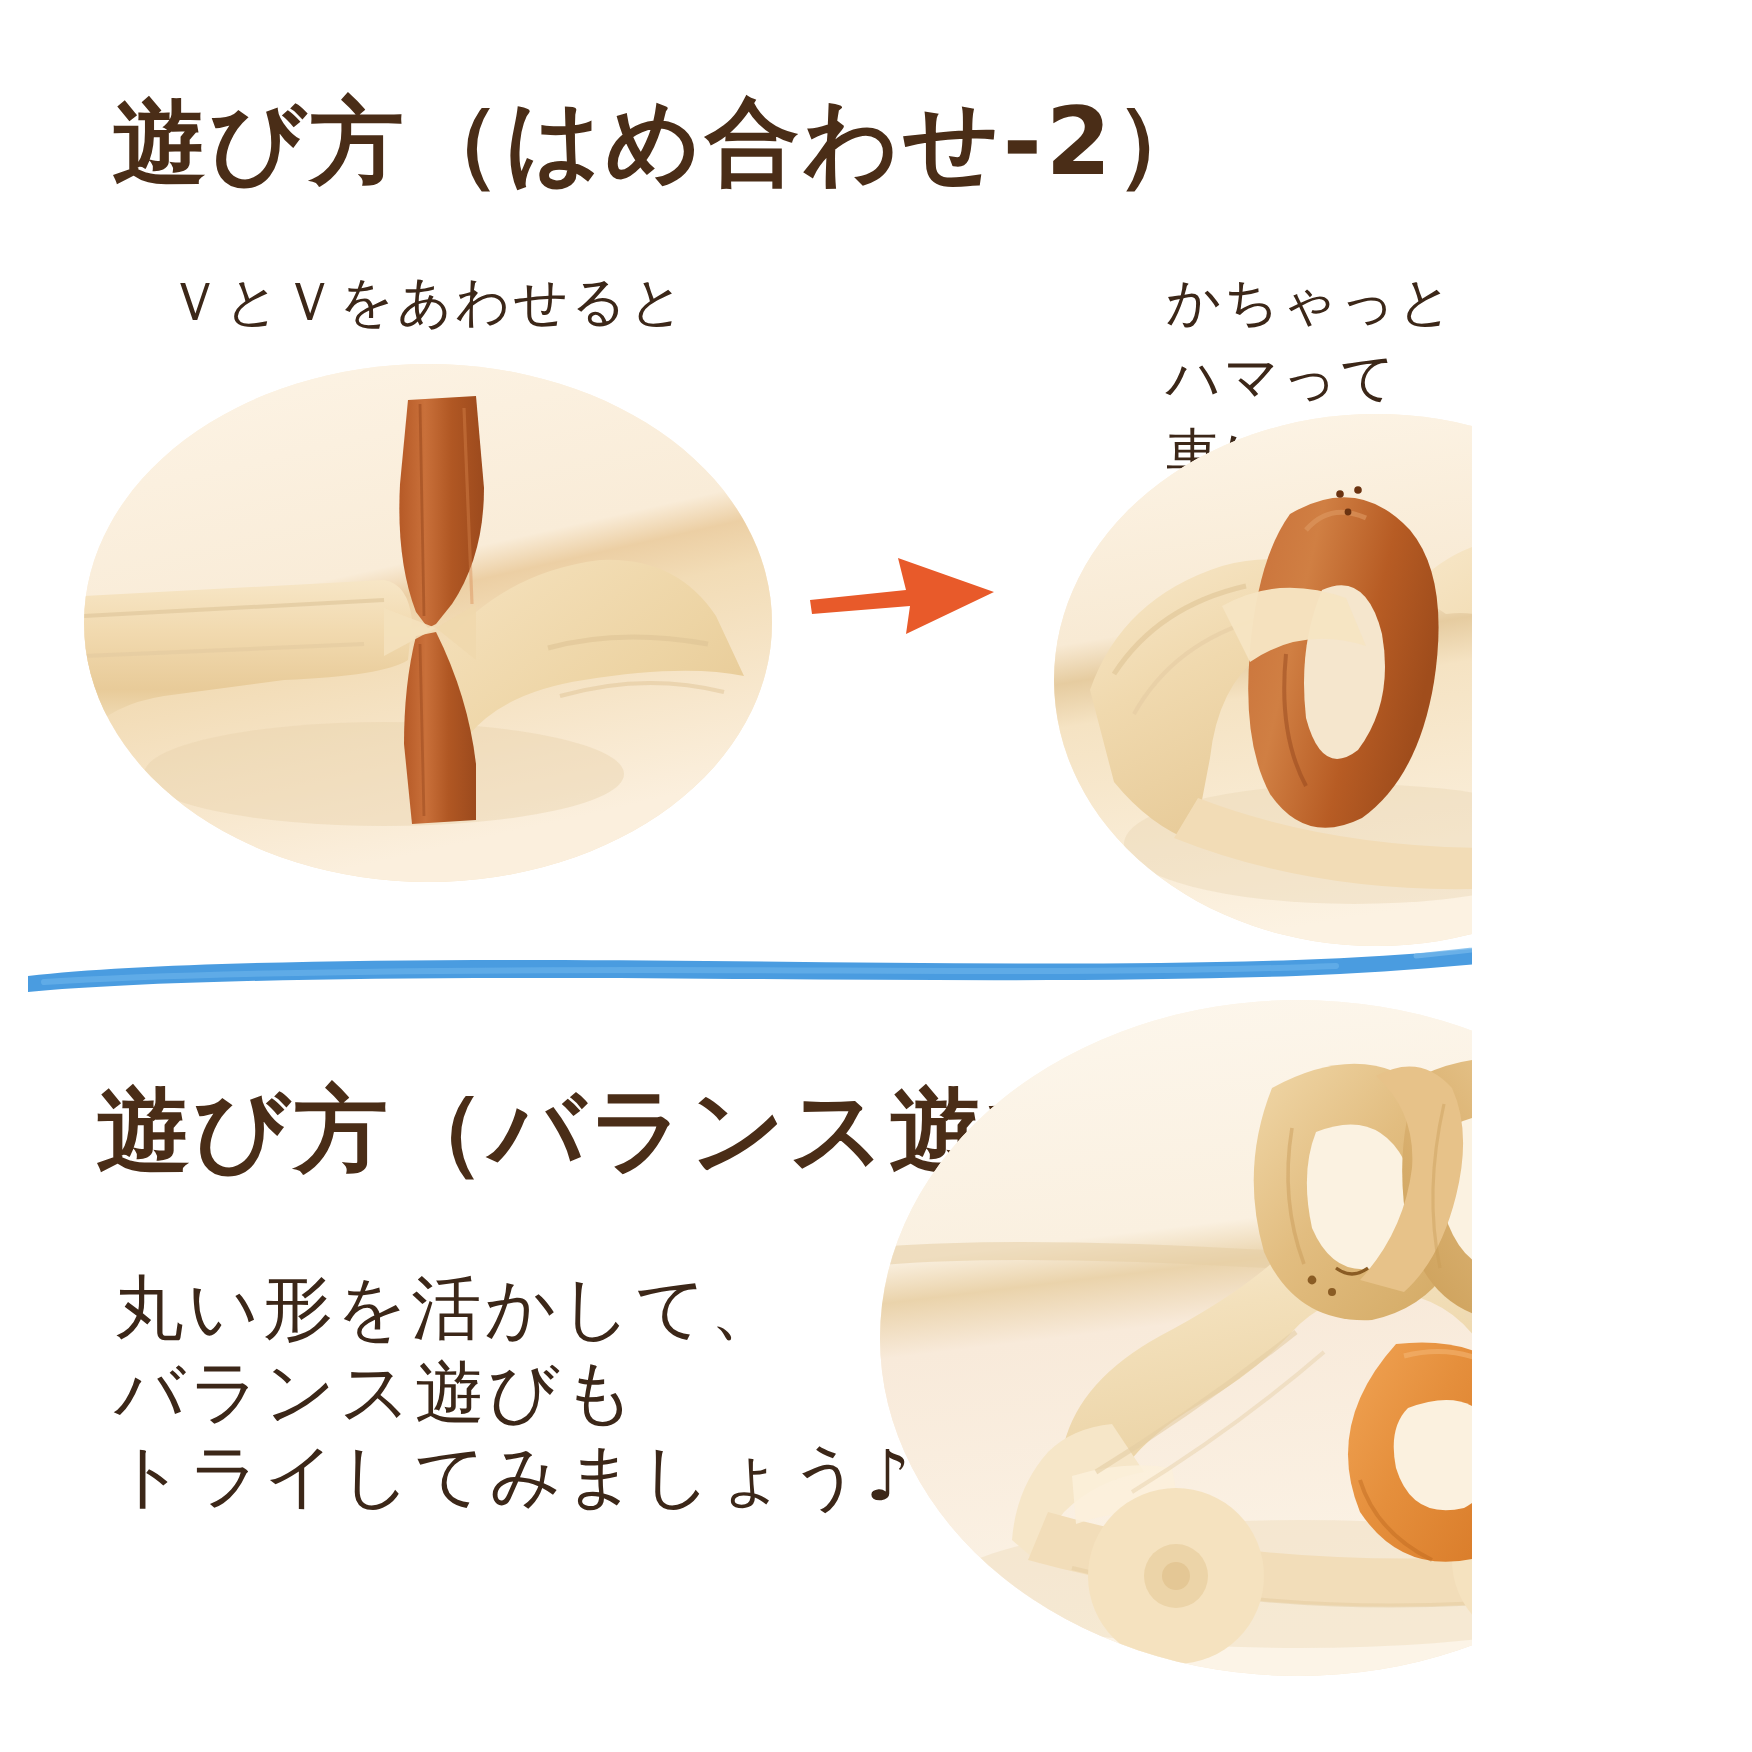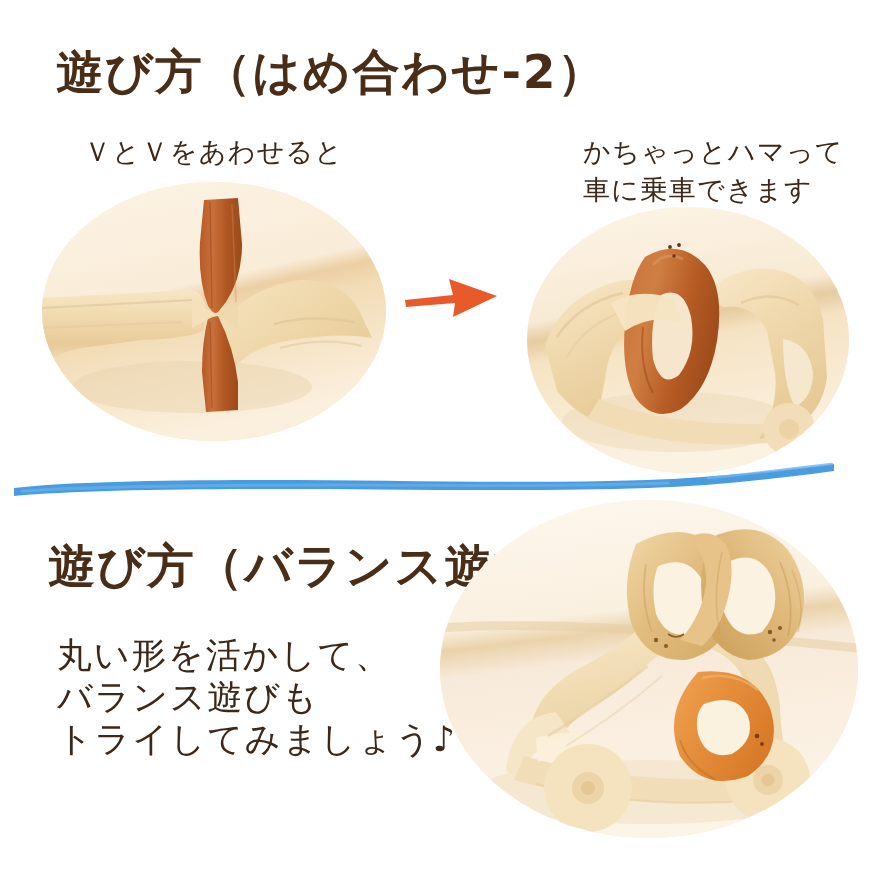--- a/index.html
+++ b/index.html
@@ -3,21 +3,21 @@
 <meta charset="utf-8">
 <style>
   html,body{margin:0;padding:0;}
   body{
     width:876px;height:876px;
     background:#ffffff;
     font-family:"Liberation Sans","DejaVu Sans",sans-serif;
     overflow:hidden;
     position:relative;
   }
-  .page{position:relative;width:876px;height:876px;overflow:hidden;background:#fff;border-radius:26px;}
+  .page{position:relative;width:736px;height:876px;overflow:hidden;background:#fff;border-radius:26px;}
 
   
   .heading{
     position:absolute;
     color:#4a2d17;
     font-weight:bold;
     letter-spacing:0.04em;
     white-space:nowrap;
     font-family:"DejaVu Sans","Liberation Sans",sans-serif;
   }

